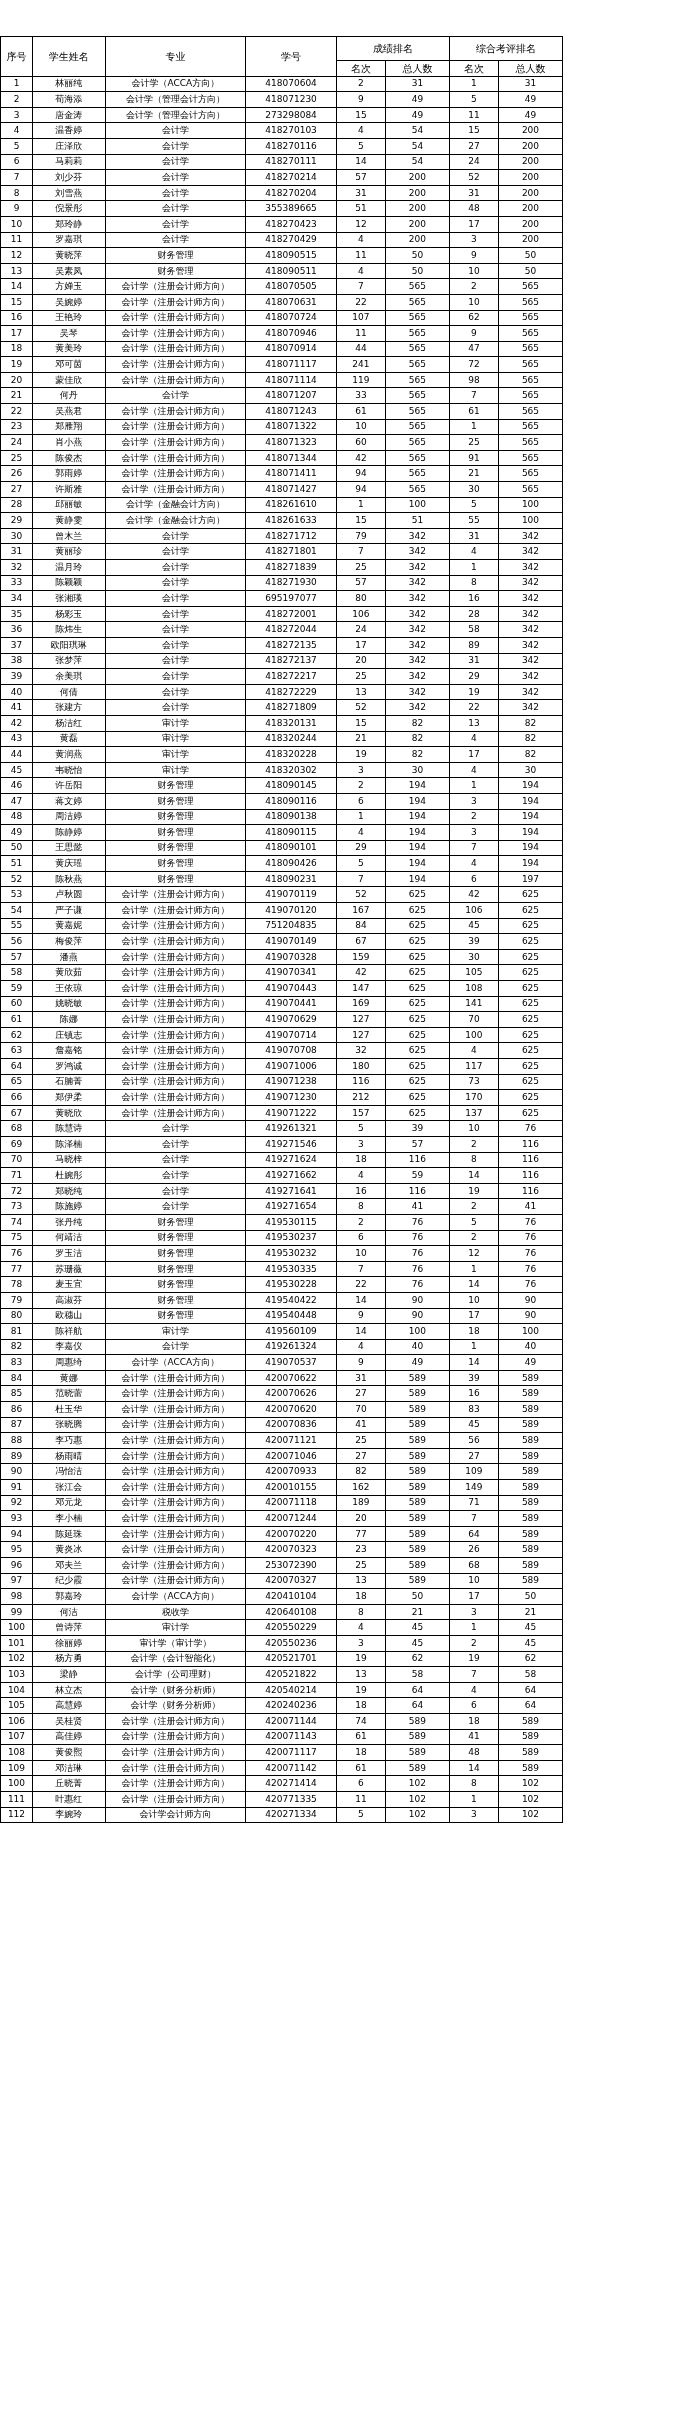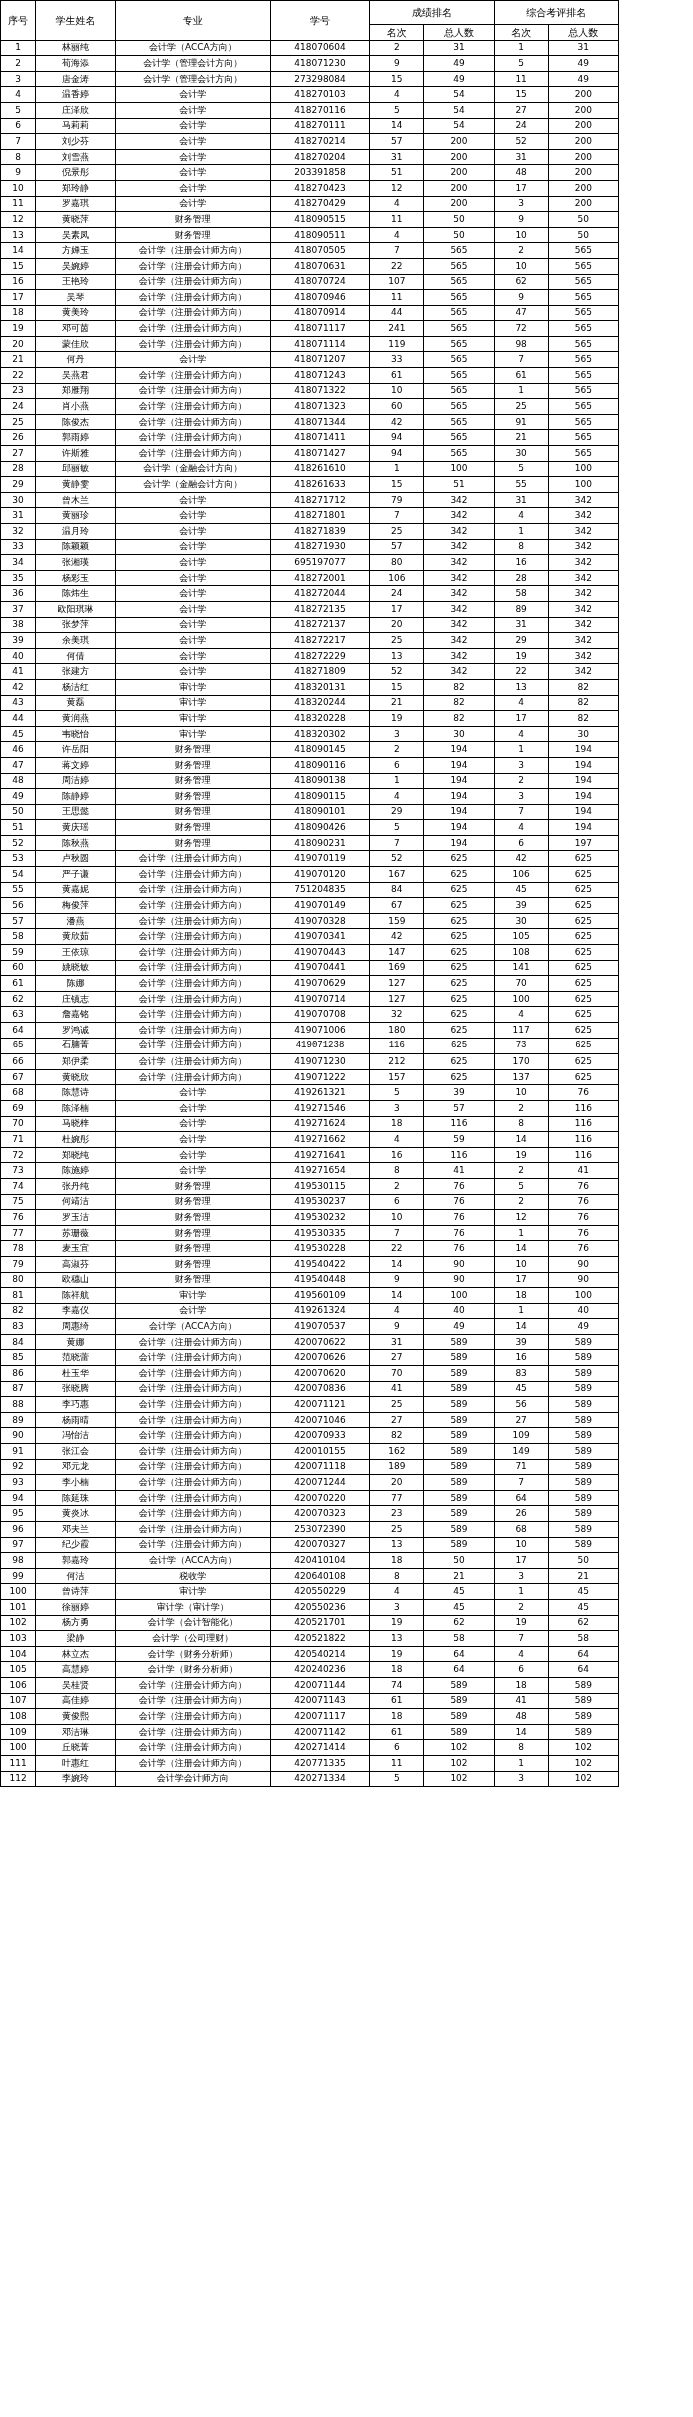--- a/index.html
+++ b/index.html
@@ -1,18 +1,18 @@
 <!DOCTYPE html>
 <html><head>
 <meta charset="utf-8">
 <style>
   html,body{margin:0;padding:0;background:#fff;}
   body{font-family:"DejaVu Sans","Liberation Sans",sans-serif;color:#000;}
   #wrap{width:693px;}
-  table.grid{border-collapse:collapse;width:619px;table-layout:fixed;}
+  table.grid{border-collapse:collapse;width:563px;table-layout:fixed;margin-top:36px;}
   table.grid th, table.grid td{
     border:1px solid #000;
     font-size:9px;
     text-align:center;
     vertical-align:middle;
     padding:0;
     height:14.6px;
     line-height:13px;
     overflow:hidden;
     white-space:nowrap;
@@ -20,21 +20,21 @@
   table.grid th{font-weight:normal;font-size:10px;}
   col.c0{width:30px;}
   col.c1{width:68px;}
   col.c2{width:132px;}
   col.c3{width:85px;}
   col.c4{width:46px;}
   col.c5{width:60px;}
   col.c6{width:46px;}
   col.c7{width:60px;}
   .hdr-tall{height:24px;}
-  .thick-top td{border-top:2px solid #000;font-family:Liberation Mono, monospace;}
+  .thick-top td{border-top:2px solid #000;}
   .name{letter-spacing:0px;}
 </style>
 </head>
 <body>
 
 <div id="wrap">
   <table class="grid">
     <colgroup>
       <col class="c0">
         <col class="c1">
@@ -139,21 +139,21 @@
           <td>418270204</td>
           <td>31</td>
           <td>200</td>
           <td>31</td>
           <td>200</td>
         </tr>
         <tr>
           <td>9</td>
           <td class="name">倪景彤</td>
           <td>会计学</td>
-          <td>203391858</td>
+          <td>355389665</td>
           <td>51</td>
           <td>200</td>
           <td>48</td>
           <td>200</td>
         </tr>
         <tr>
           <td>10</td>
           <td class="name">郑玲静</td>
           <td>会计学</td>
           <td>418270423</td>

